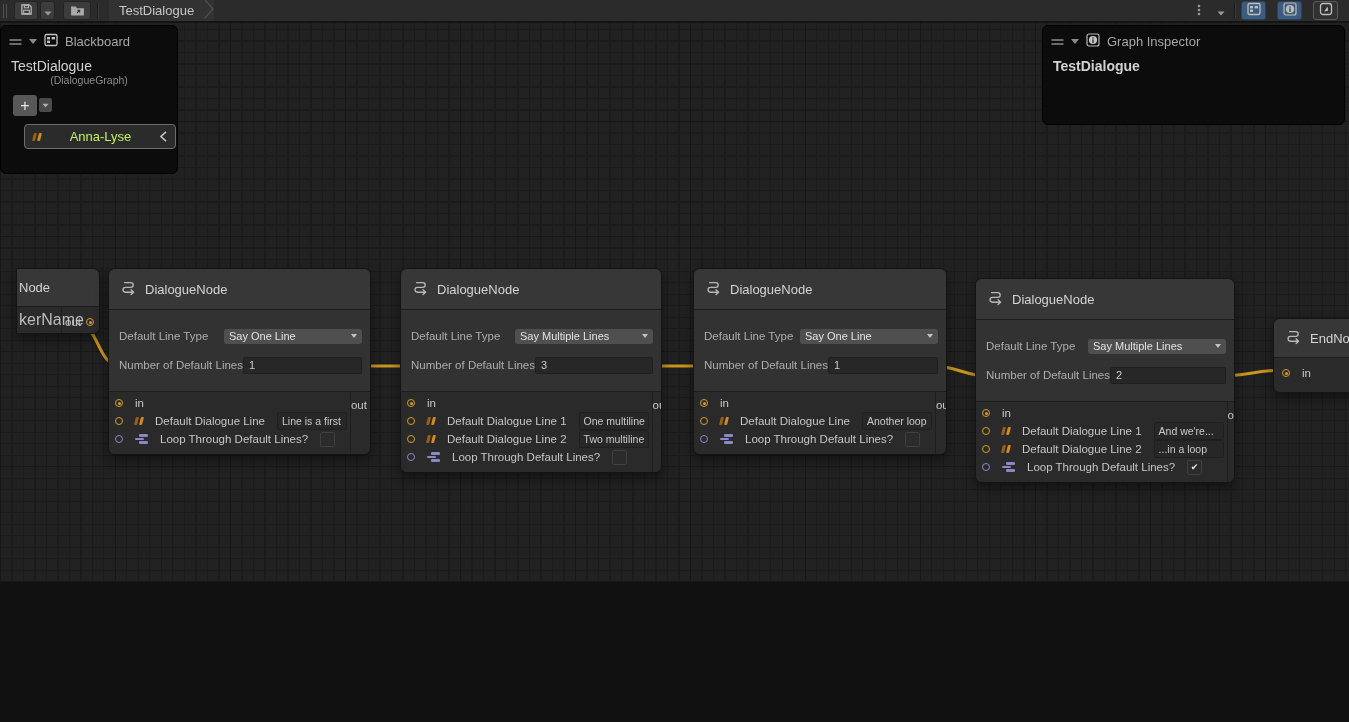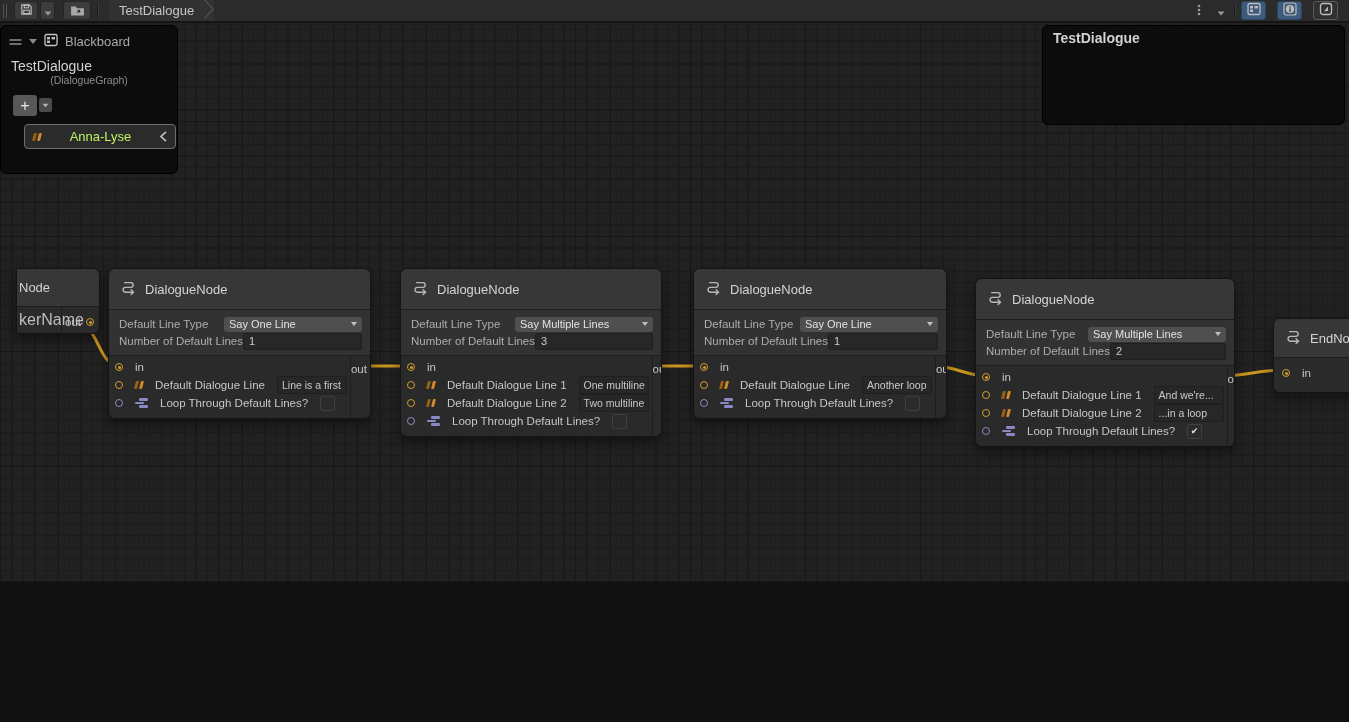--- a/index.html
+++ b/index.html
@@ -41,21 +41,21 @@
   .pill{position:absolute;left:23px;top:98px;width:134px;height:23px;background:#2b2b2b;
     border:1px solid #6e6e6e;border-radius:4px;display:flex;align-items:center;gap:7px;padding:0 8px;}
   .pill .vname{color:#bef264;font-size:13px;flex:1;text-align:center;}
   .insp-name{font-weight:bold;}
   
   .node{position:absolute;z-index:10;background:#2a2a2a;border:1px solid #141414;border-radius:7px;
     box-shadow:0 5px 12px rgba(0,0,0,.45);overflow:hidden;color:#bdbdbd;}
   .node-title{display:flex;align-items:center;gap:8px;height:40px;padding:0 12px;background:#373737;
     border-bottom:1px solid #1d1d1d;font-size:13px;color:#d4d4d4;white-space:nowrap;}
   .node-props{background:#323232;padding:5px 8px 5px 10px;border-bottom:1px solid #1d1d1d;}
-  .prop-row{display:flex;align-items:center;height:16px;margin:1px 0;}
+  .prop-row{display:flex;align-items:center;height:16px;margin:13px 0;}
   .prop-label{flex:1;font-size:11.5px;color:#adadad;white-space:nowrap;}
   .dropdown{width:128px;height:15px;background:#4f4f4f;border-radius:3px;display:flex;align-items:center;
     padding:0 5px;font-size:11px;color:#e2e2e2;white-space:nowrap;}
   .dd-caret{margin-left:auto;width:0;height:0;border-left:3.5px solid transparent;border-right:3.5px solid transparent;border-top:4px solid #c2c2c2;}
   .pfield{width:126px;height:15px;background:#272727;border:1px solid #1f1f1f;border-radius:2px;
     padding:0 5px;font-size:11px;color:#cccccc;display:flex;align-items:center;}
   .node-ports{display:flex;background:#2a2a2a;}
   .ports-left{flex:1;padding:2px 0 6px 0;}
   .port-row{display:flex;align-items:center;height:18px;padding-left:6px;gap:12px;white-space:nowrap;}
   .port-row .plabel{font-size:11.5px;color:#c6c6c6;}
@@ -492,20 +492,33 @@
           <i style="background:#cf8a2a"></i>
         </span>
       <span class="vname">Anna-Lyse</span>
       <span><svg width="7" height="11" viewBox="0 0 7 11">
             <path d="M6 0.8L1 5.5l5 4.7" fill="none" stroke="#c0c0c0" stroke-width="1.6"></path>
           </svg></span>
     </div>
   </div>
 
   <div class="panel" style="left:1042px;top:25px;width:301px;height:98px;">
+    <div class="panel-header">
+      <span><svg width="13" height="8" viewBox="0 0 13 8">
+            <path d="M0.5 2h12M0.5 6h12" stroke="#8a8a8a" stroke-width="1.4"></path>
+          </svg></span>
+      <span class="tri-down"></span>
+      <span><svg width="14" height="14" viewBox="0 0 14 14">
+            <rect x="1" y="1" width="12" height="12" rx="2" fill="none" stroke="#b8b8b8" stroke-width="1.2"></rect>
+            <circle cx="7" cy="7" r="4.1" fill="#c4c4c4"></circle>
+            <rect x="6.35" y="4.4" width="1.3" height="1.3" fill="#222"></rect>
+            <rect x="6.35" y="6.4" width="1.3" height="3.4" fill="#222"></rect>
+          </svg></span>
+      <span>Graph Inspector</span>
+    </div>
     <div class="pname insp-name">TestDialogue</div>
   </div>
 
   <div class="bottombar">
     <div class="bgrip"></div>
     <div class="bwrap" id="bottom-buttons">
         <div class="bbtn">
           <span><svg width="14" height="14" viewBox="0 0 14 14">
               <rect x="1.5" y="2" width="11" height="10" rx="1" fill="none" stroke="currentColor" stroke-width="1.3"></rect>
               <path d="M3.6 5h6.8M3.6 7.2h6.8M3.6 9.4h6.8" stroke="currentColor" stroke-width="1.2"></path>

